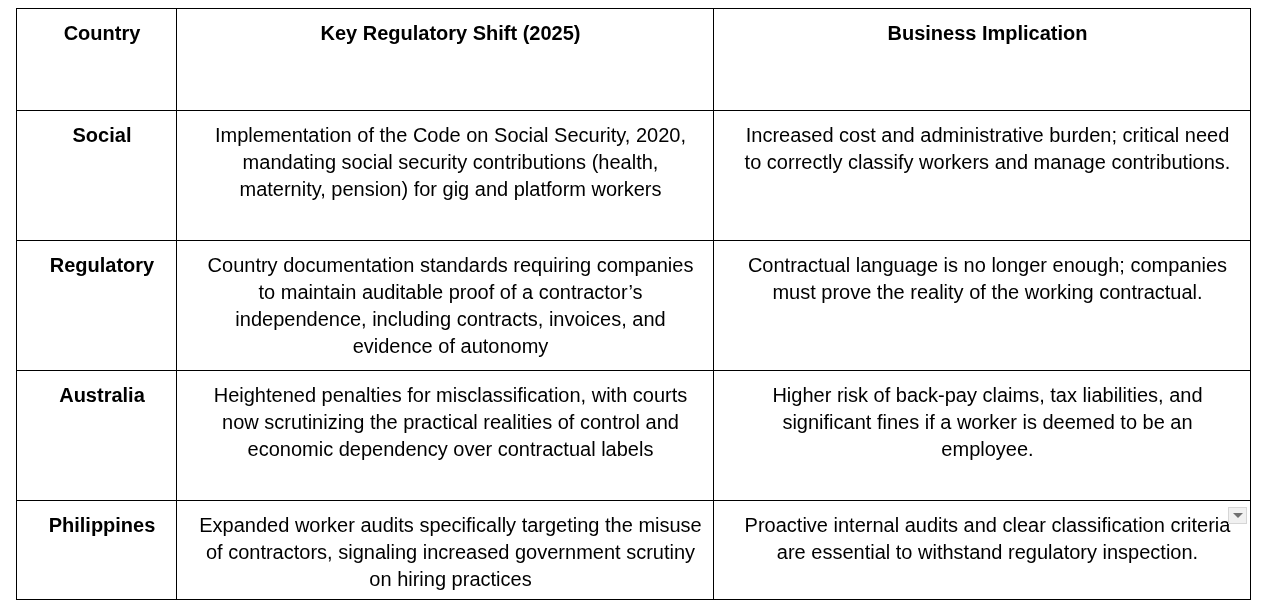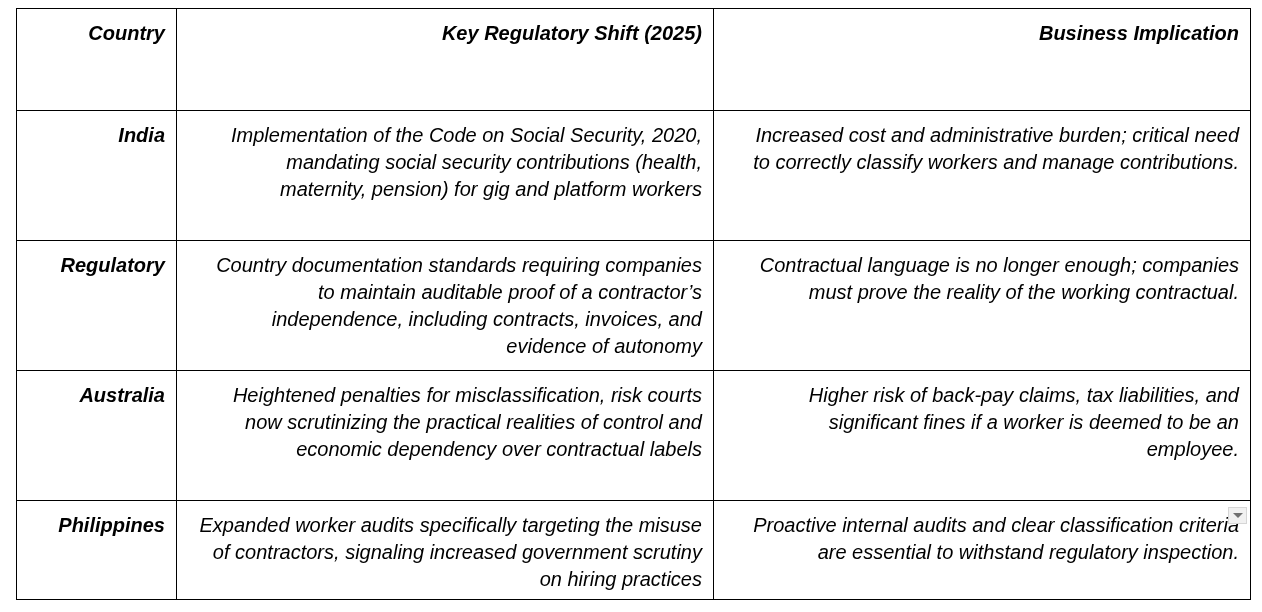--- a/index.html
+++ b/index.html
@@ -19,27 +19,26 @@
       position: absolute;
       left: 16px;
       top: 8px;
       border-collapse: collapse;
       table-layout: fixed;
       width: 1234px;
     }
     .doc-table td, .doc-table th {
       border: 1.5px solid #000000;
       vertical-align: top;
-      text-align: right;
+      text-align: center;
       padding: 11px 11px 6px 22px;
       font-size: 20px;
       line-height: 27px;
       font-weight: normal;
       box-sizing: border-box;
-      font-style: italic;
     }
     .doc-table th {
       font-weight: bold;
     }
     .doc-table td.country {
       font-weight: bold;
     }
     .col-country { width: 160px; }
     .col-shift { width: 537px; }
     .col-impl { width: 537px; }
@@ -82,32 +81,32 @@
   </colgroup>
   <thead>
     <tr class="row-header">
       <th>Country</th>
       <th>Key Regulatory Shift (2025)</th>
       <th>Business Implication</th>
     </tr>
   </thead>
   <tbody>
     <tr class="row-body">
-      <td class="country">India</td>
+      <td class="country">Social</td>
       <td>Implementation of the Code on Social Security, 2020, mandating social security contributions (health, maternity, pension) for gig and platform workers</td>
       <td>Increased cost and administrative burden; critical need to correctly classify workers and manage contributions.</td>
     </tr>
     <tr class="row-body">
       <td class="country">Regulatory</td>
       <td>Country documentation standards requiring companies to maintain auditable proof of a contractor’s independence, including contracts, invoices, and evidence of autonomy</td>
       <td>Contractual language is no longer enough; companies must prove the reality of the working contractual.</td>
     </tr>
     <tr class="row-body">
       <td class="country">Australia</td>
-      <td>Heightened penalties for misclassification, risk courts now scrutinizing the practical realities of control and economic dependency over contractual labels</td>
+      <td>Heightened penalties for misclassification, with courts now scrutinizing the practical realities of control and economic dependency over contractual labels</td>
       <td>Higher risk of back-pay claims, tax liabilities, and significant fines if a worker is deemed to be an employee.</td>
     </tr>
     <tr class="row-last">
       <td class="country">Philippines</td>
       <td>Expanded worker audits specifically targeting the misuse of contractors, signaling increased government scrutiny on hiring practices</td>
       <td class="impl-cell">
         <span>Proactive internal audits and clear classification criteria are essential to withstand regulatory inspection.</span>
         <div class="dropdown-btn">
           <span class="tri"></span>
         </div>

